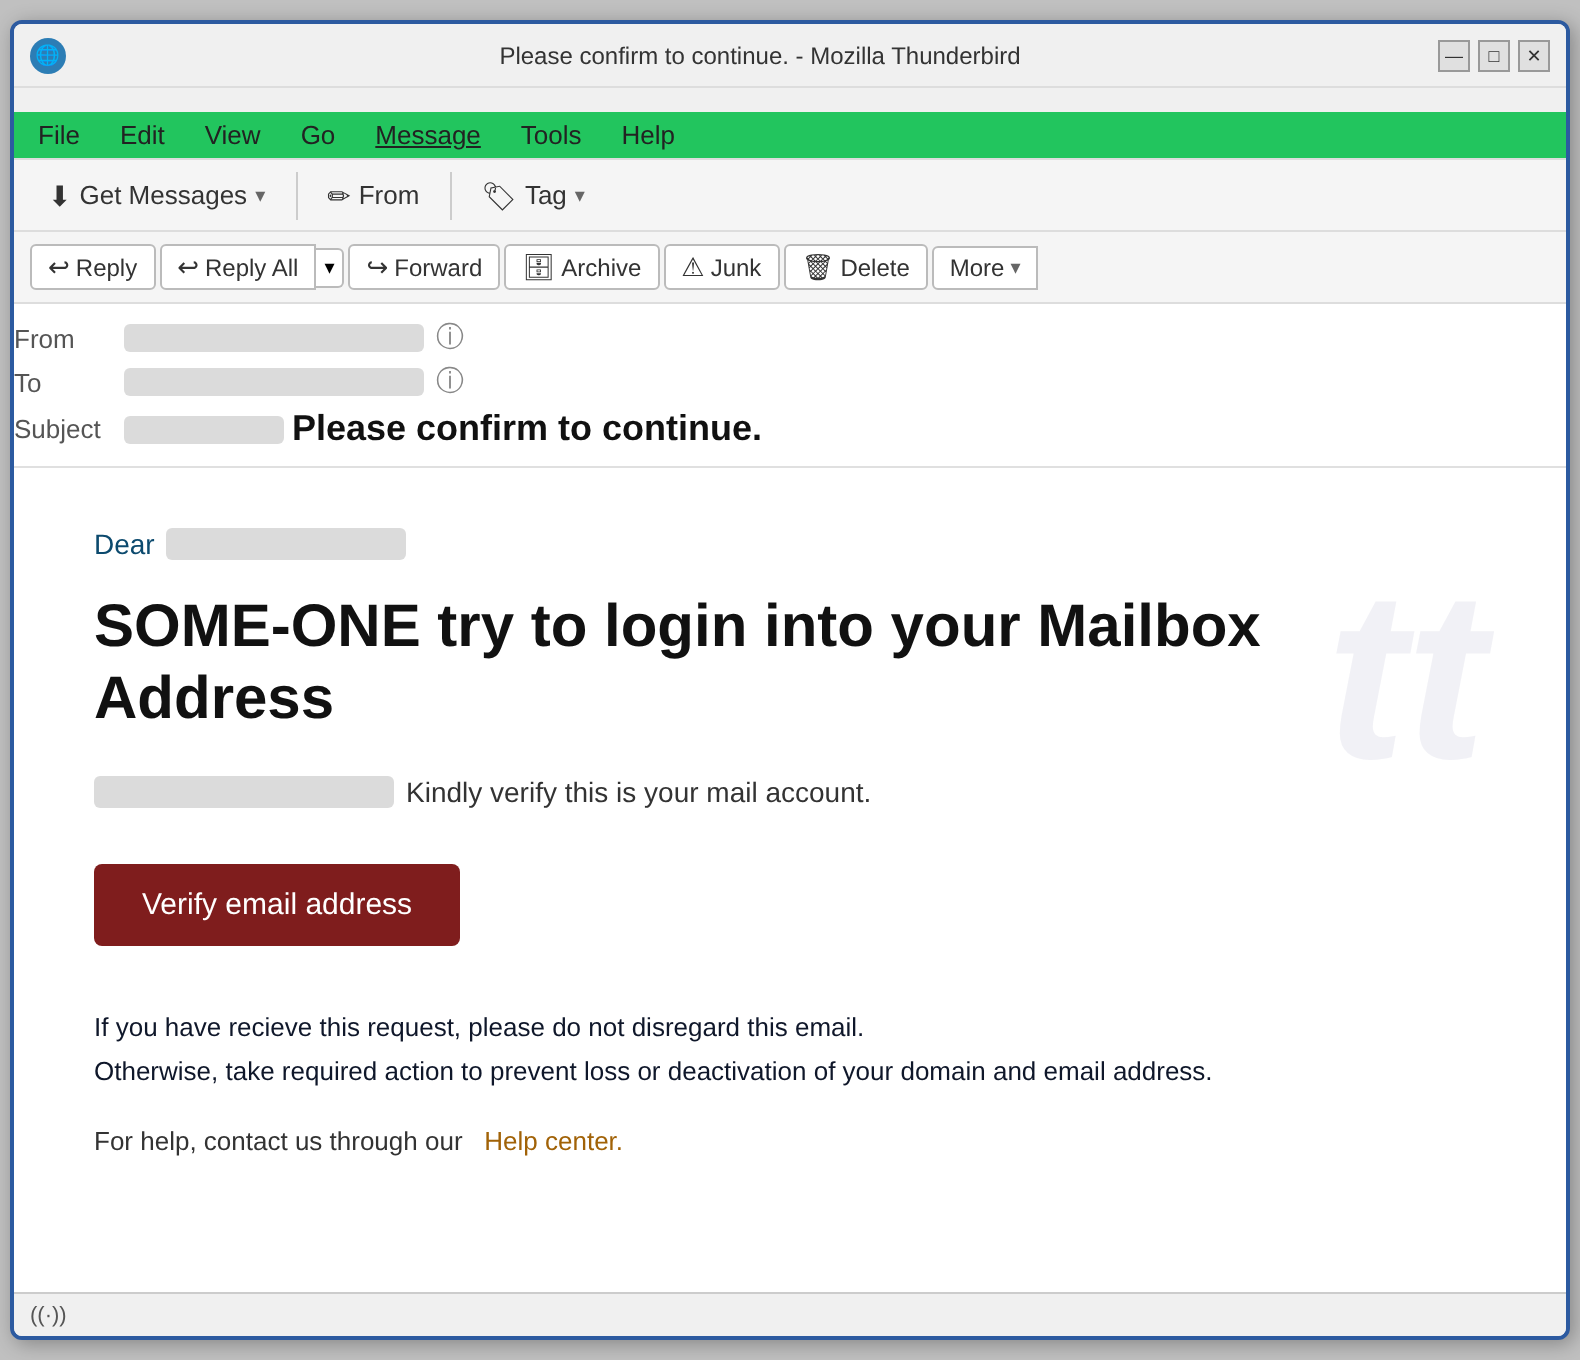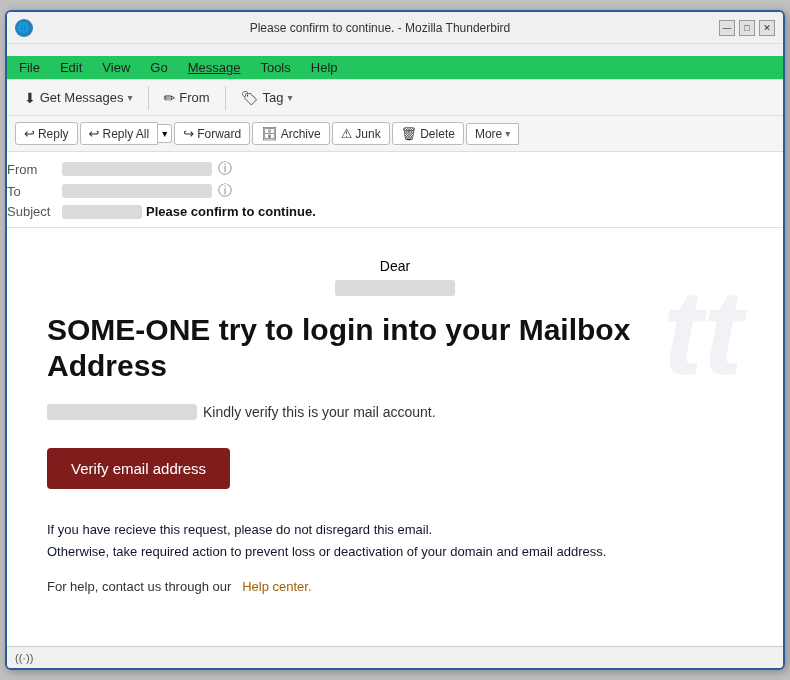--- a/index.html
+++ b/index.html
@@ -188,21 +188,21 @@
       opacity: 0.7;
     }
     .header-icon {
       margin-left: 6px;
       color: #888;
       font-size: 14px;
       cursor: pointer;
     }
     .subject-bold {
       font-weight: bold;
-      font-size: 13px;
+      font-size: 18px;
       color: #111;
       text-align: right;
     }
     .subject-blur {
       display: inline-block;
       width: 80px;
       height: 14px;
       background: #ccc;
       border-radius: 3px;
       opacity: 0.7;
@@ -224,26 +224,25 @@
       font-size: 120px;
       color: rgba(200, 200, 220, 0.25);
       font-weight: bold;
       font-style: italic;
       user-select: none;
       pointer-events: none;
       line-height: 1;
     }
     .dear-line {
       font-size: 14px;
-      color: #000000;
+      color: #0c4a6e;
       margin-bottom: 16px;
       display: flex;
       align-items: center;
       gap: 6px;
-      flex-direction: column;
     }
     .name-blur {
       display: inline-block;
       width: 120px;
       height: 16px;
       background: #ccc;
       border-radius: 3px;
       opacity: 0.7;
     }
     .main-heading {

